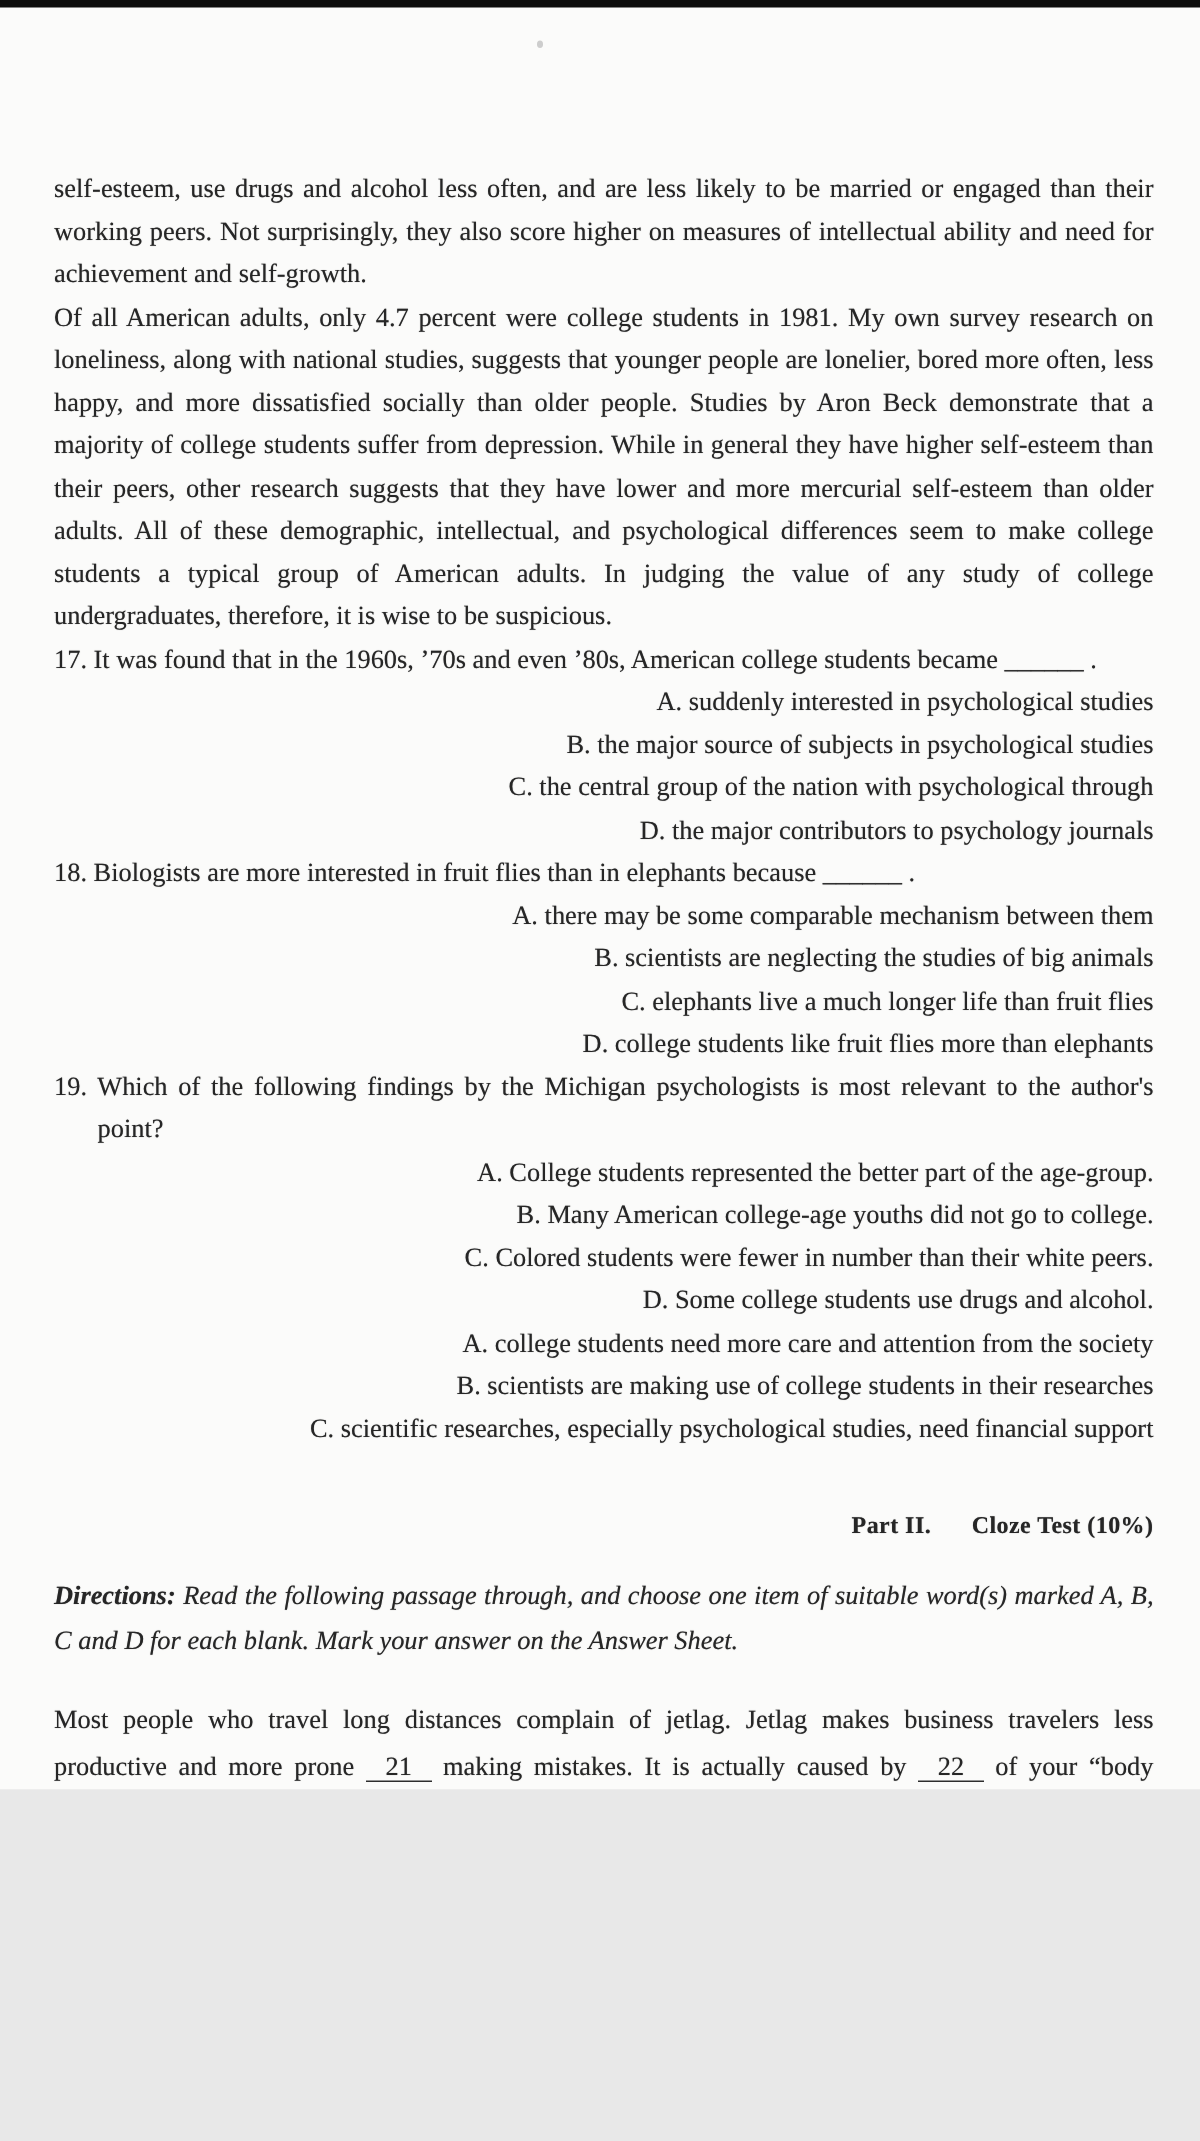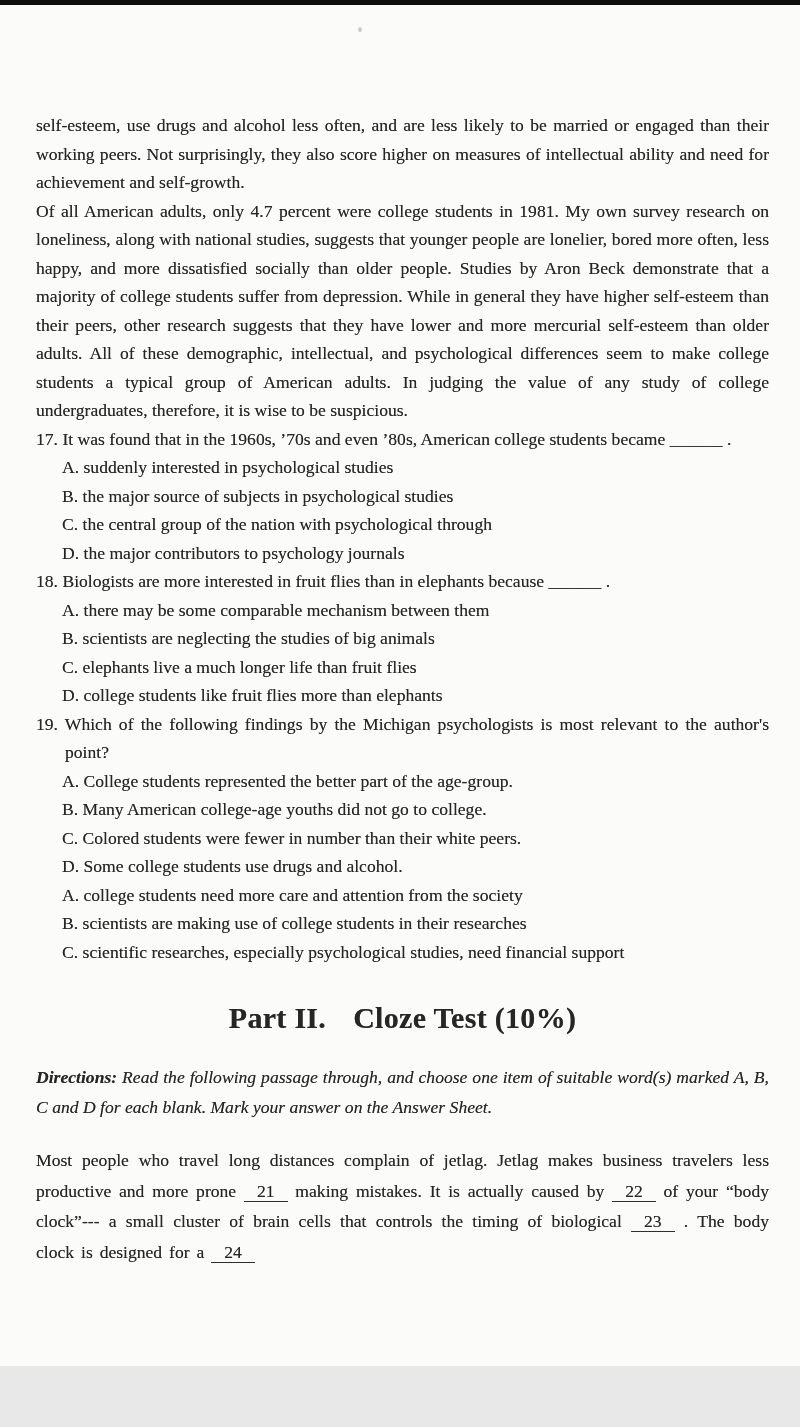--- a/index.html
+++ b/index.html
@@ -1,19 +1,19 @@
 <!DOCTYPE html>
 <html><head>
 <meta charset="utf-8">
 <style>
   html, body { margin: 0; padding: 0; background: #e8e8e8; }
   .page {
     position: relative;
     width: 800px;
-    height: 1366px;
+    height: 1193px;
     margin: 0 auto;
     background: #fbfbfa;
     font-family: "Liberation Serif", "DejaVu Serif", serif;
     color: #262626;
     overflow: hidden;
   }
   .bar-top {
     position: absolute; top: 0; left: 0; width: 100%; height: 5px;
     background: #0d0d0d;
   }
@@ -26,25 +26,25 @@
     background: rgba(120,120,120,0.35); border-radius: 50%;
   }
   .content {
     position: absolute; left: 36px; top: 111px; width: 733px;
     font-size: 17.6px; line-height: 28.5px;
     text-align: justify;
     text-shadow: 0 0 0.6px rgba(35,35,35,0.55);
   }
   p.para { margin: 0; }
   .question { margin: 0; padding-left: 29px; text-indent: -29px; }
-  .option { margin: 0; padding-left: 26px; text-align: left; }
+  .option { margin: 0; padding-left: 26px; text-align: right; }
   .part2-heading {
     margin-top: 36px;
-    font-size: 30px; font-weight: bold; line-height: 31px;
-    text-align: center;
+    font-size: 16px; font-weight: bold; line-height: 31px;
+    text-align: right;
     letter-spacing: 0.3px;
   }
   .heading-title { margin-left: 27px; }
   .directions {
     margin-top: 13px;
     font-style: italic;
     line-height: 29.5px;
   }
   .directions-label { font-weight: bold; }
   .cloze {

